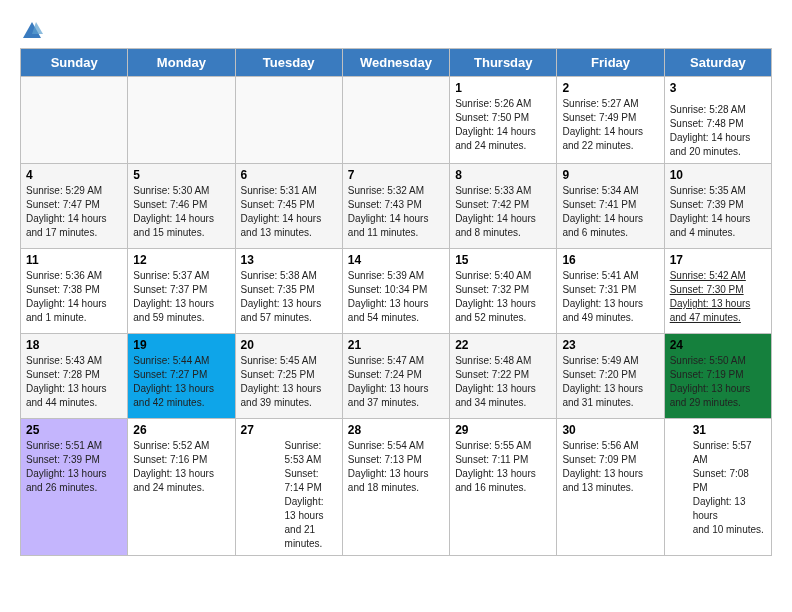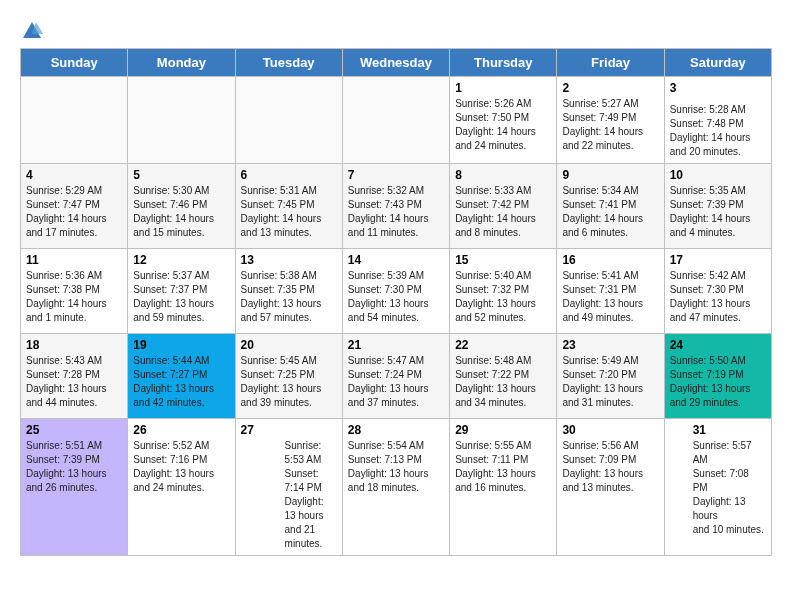--- a/index.html
+++ b/index.html
@@ -196,41 +196,41 @@
         <td style="background: rgb(255, 255, 255);">
           <span class="day-number">13</span>
           <div class="day-info" style="white-space: pre-line;">Sunrise: 5:38 AM
 Sunset: 7:35 PM
 Daylight: 13 hours
 and 57 minutes.</div>
         </td>
         <td style="background: rgb(255, 255, 255);">
           <span class="day-number">14</span>
           <div class="day-info" style="white-space: pre-line;">Sunrise: 5:39 AM
-Sunset: 7:30 PM
+Sunset: 10:34 PM
 Daylight: 13 hours
 and 54 minutes.</div>
         </td>
         <td style="background: rgb(255, 255, 255);">
           <span class="day-number">15</span>
           <div class="day-info" style="white-space: pre-line;">Sunrise: 5:40 AM
 Sunset: 7:32 PM
 Daylight: 13 hours
 and 52 minutes.</div>
         </td>
         <td style="background: rgb(255, 255, 255);">
           <span class="day-number">16</span>
           <div class="day-info" style="white-space: pre-line;">Sunrise: 5:41 AM
 Sunset: 7:31 PM
 Daylight: 13 hours
 and 49 minutes.</div>
         </td>
         <td style="background: rgb(255, 255, 255);">
           <span class="day-number">17</span>
-          <div class="day-info" style="white-space: pre-line;">Sunrise: 5:42 AM
+          <div class="day-info" style="white-space: pre-line; text-decoration: underline;">Sunrise: 5:42 AM
 Sunset: 7:30 PM
 Daylight: 13 hours
 and 47 minutes.</div>
         </td>
       </tr>
       <tr>
         <td style="background: rgb(245, 245, 245);">
           <span class="day-number">18</span>
           <div class="day-info" style="white-space: pre-line;">Sunrise: 5:43 AM
 Sunset: 7:28 PM
@@ -265,21 +265,21 @@
 Daylight: 13 hours
 and 34 minutes.</div>
         </td>
         <td style="background: rgb(245, 245, 245);">
           <span class="day-number">23</span>
           <div class="day-info" style="white-space: pre-line;">Sunrise: 5:49 AM
 Sunset: 7:20 PM
 Daylight: 13 hours
 and 31 minutes.</div>
         </td>
-        <td style="background: #14b8a6;">
+        <td style="background: #15803d;">
           <span class="day-number">24</span>
           <div class="day-info" style="white-space: pre-line;">Sunrise: 5:50 AM
 Sunset: 7:19 PM
 Daylight: 13 hours
 and 29 minutes.</div>
         </td>
       </tr>
       <tr>
         <td style="background: #c4b5fd;">
           <span class="day-number">25</span>

